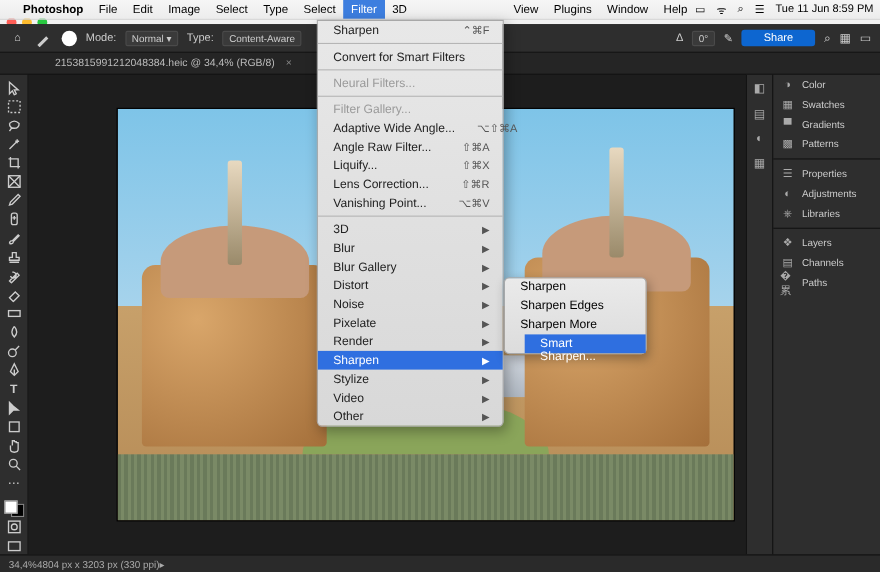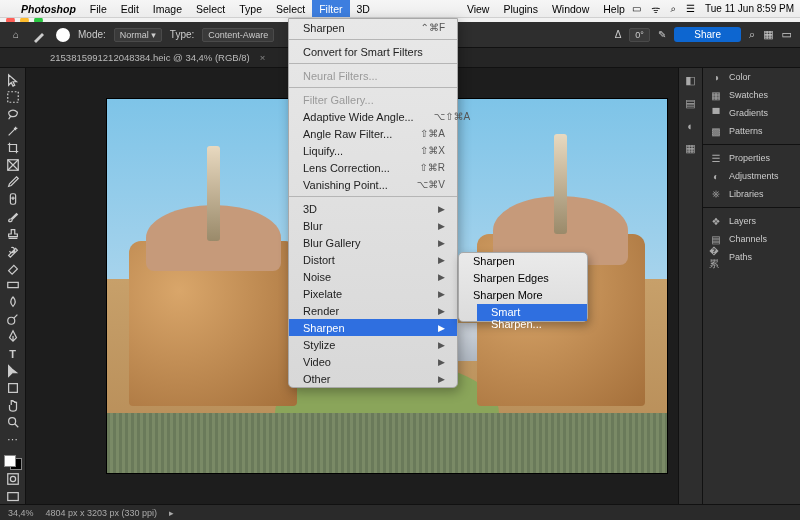--- a/index.html
+++ b/index.html
@@ -2,21 +2,21 @@
 <html><head>
 <meta charset="utf-8">
 <style>
   * { box-sizing: border-box; margin: 0; padding: 0; font-family: -apple-system, "Helvetica Neue", Arial, sans-serif; }
   body { width: 800px; height: 520px; overflow: hidden; background: #fff; position: relative; }
 
   
   .menubar { height: 18px; background: linear-gradient(#f6f6f6,#ececec); display:flex; align-items:center; font-size:10.5px; padding:0 6px; border-bottom:1px solid #d0d0d0; position:relative; z-index:50; }
   .apple { font-size:12px; margin-right:8px; }
   .menubar .mitem { padding:0 7px; height:100%; display:flex; align-items:center; cursor:default; }
-  .menubar .mitem.app { font-weight:600;font-style:italic; }
+  .menubar .mitem.app { font-weight:600; }
   .menubar .mitem.active { background:#3d7edf; color:#fff; }
   .menubar .spacer { flex:1; }
   .menubar .right { display:flex; align-items:center; gap:10px; font-size:10px; }
   .menubar .right span { display:flex; align-items:center; }
 
   
   .window { position:absolute; top:18px; left:0; right:0; bottom:0; background:#fff; }
   .tb { height:4px; background:#f2f2f2; display:flex; align-items:center; padding-left:6px; gap:5px; }
   .dot { width:9px; height:9px; border-radius:50%; }
   .d1{background:#ff5f57}.d2{background:#febc2e}.d3{background:#28c840}
@@ -59,21 +59,21 @@
   .city { position:absolute; bottom:30%; left:30%; right:30%; height:10%; background:linear-gradient(#cfd5dd,#aeb6c0);}
 
   
   .rpanels { width:98px; background:#2e2e2e; border-left:1px solid #111; display:flex; flex-direction:column; font-size:9px; color:#ccc; }
   .rp { display:flex; align-items:center; gap:6px; padding:3px 6px; }
   .rp .pi { width:14px; height:12px; display:flex; align-items:center; justify-content:center; font-size:10px; color:#aaa;}
   .rpanels .group { border-top:1px solid #111; padding-top:4px; margin-top:4px;}
   .rstrip { width:24px; background:#2e2e2e; border-left:1px solid #111; display:flex; flex-direction:column; align-items:center; padding-top:6px; gap:10px; color:#aaa; font-size:11px;}
 
   
-  .status { height:16px; background:#2a2a2a; color:#aaa; font-size:9px; display:flex; align-items:center; padding:0 8px; gap:12px; border-top:1px solid #111;}
+  .status { height:16px; background:#2a2a2a; color:#aaa; font-size:9px; display:flex; align-items:center; padding:0 8px; border-top:1px solid #111;}
 
   
   .menu { position:absolute; top:18px; background:linear-gradient(#e8e8e8,#d8d8d8); border:1px solid #a8a8a8; border-radius:0 0 5px 5px; box-shadow:2px 4px 12px rgba(0,0,0,0.3); font-size:11px; color:#222; z-index:60; }
   .menu .row { display:flex; align-items:center; justify-content:space-between; padding:2px 12px 2px 14px; height:17px; white-space:nowrap; }
   .menu .row.dis { color:#9a9a9a; }
   .menu .row .sc { color:#555; font-size:10px; margin-left:20px;}
   .menu .row .arr { font-size:9px; color:#555; margin-left:20px;}
   .menu hr { border:none; border-top:1px solid #b5b5b5; margin:3px 0;}
   .submenu { position:absolute; background:linear-gradient(#eaeaea,#dcdcdc); border:1px solid #a8a8a8; border-radius:5px; box-shadow:2px 4px 10px rgba(0,0,0,0.3); font-size:11px; z-index:61;}
   .submenu .row { padding:2px 14px; height:17px; }

